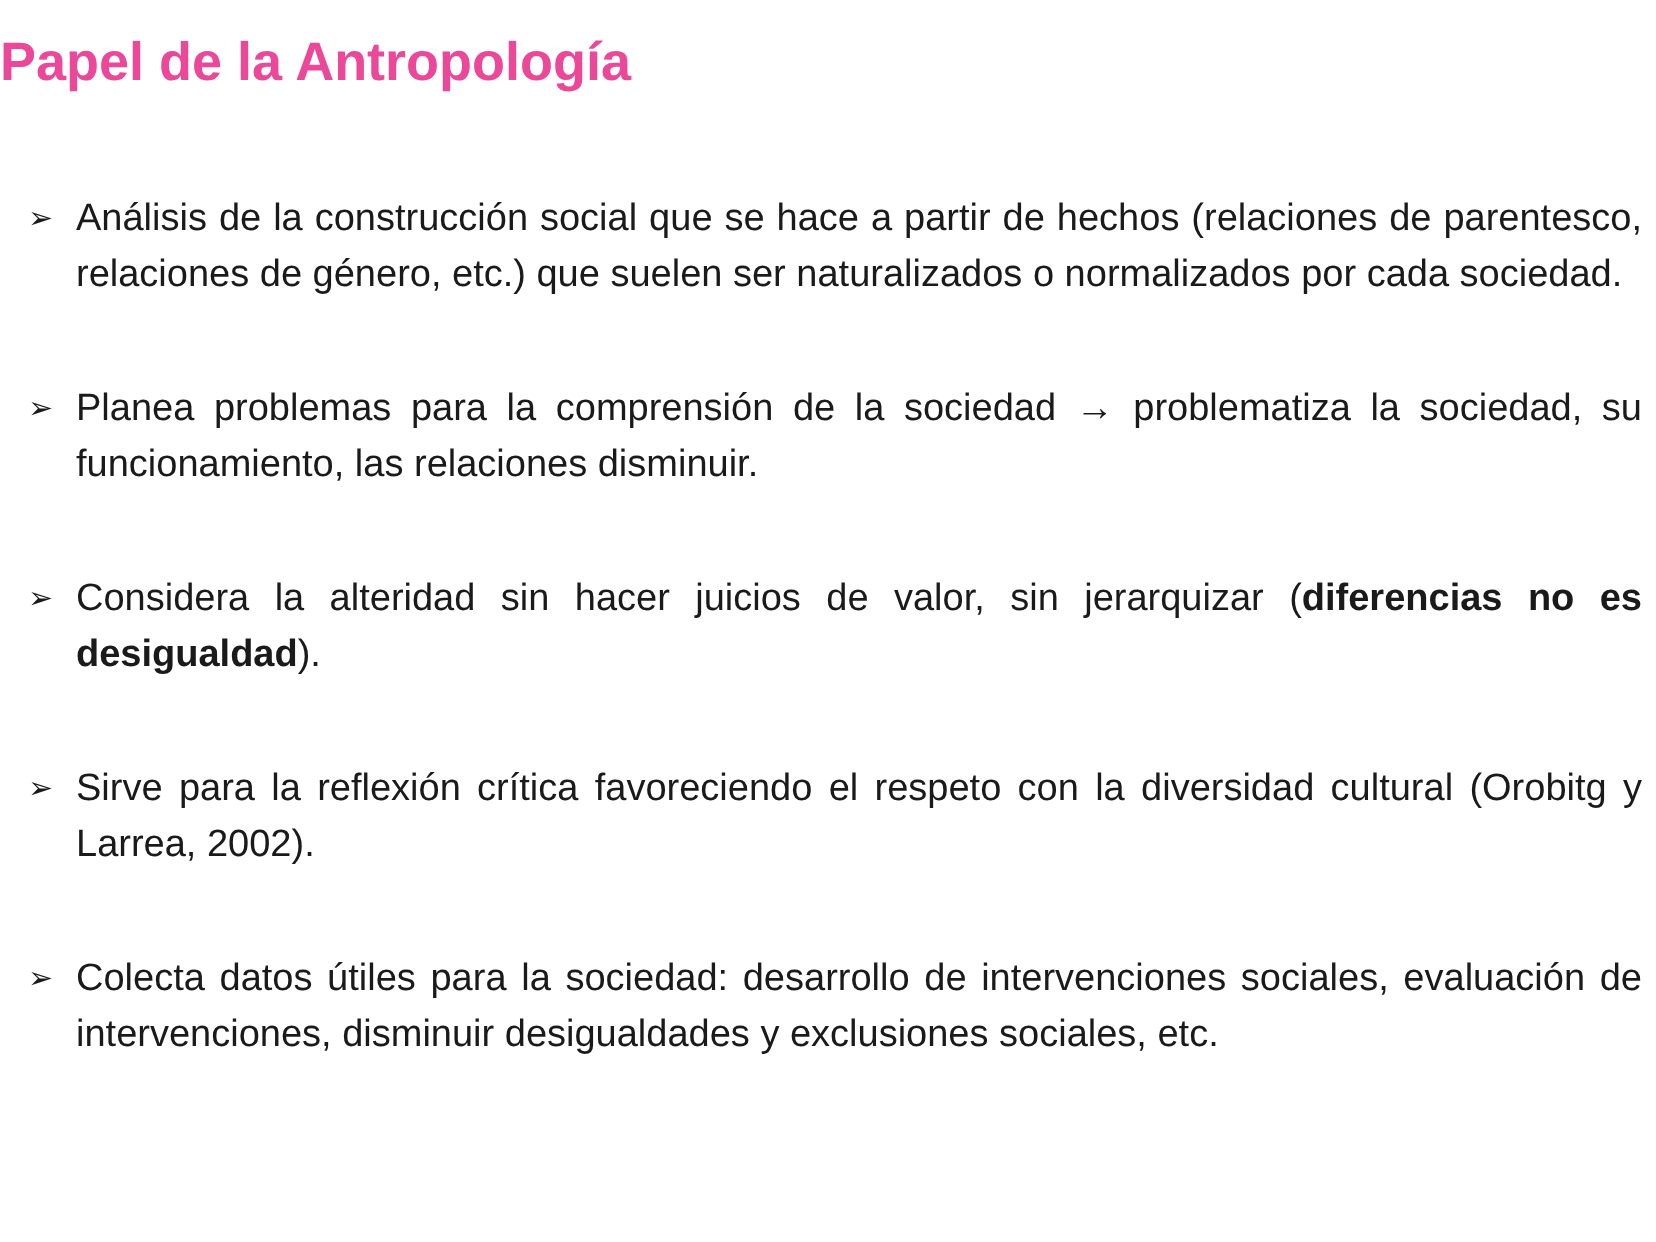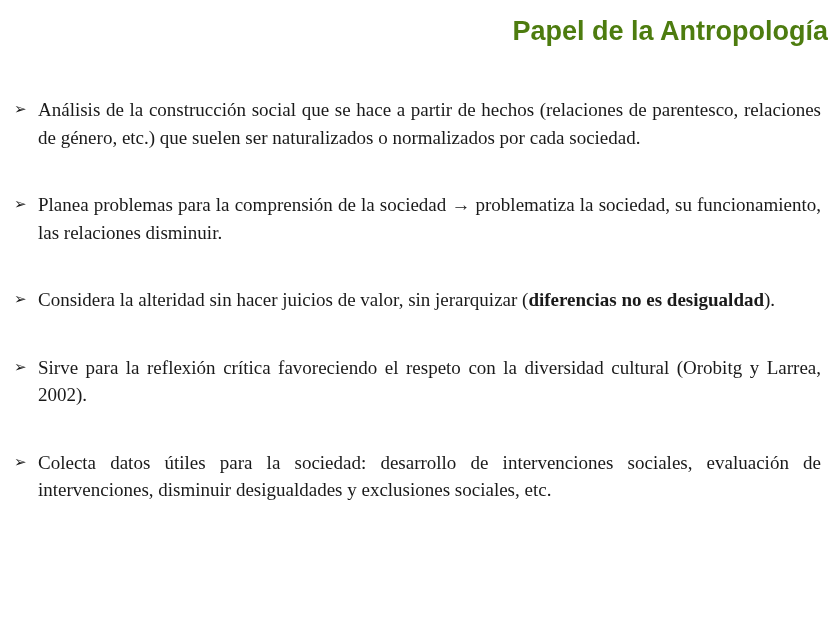--- a/index.html
+++ b/index.html
@@ -12,25 +12,25 @@
     width: 828px;
     height: 621px;
     background: #ffffff;
     overflow: hidden;
     font-family: "Liberation Sans", "DejaVu Sans", sans-serif;
     color: #1a1a1a;
     box-sizing: border-box;
   }
   .slide-title {
     margin: 14px 0 0 0;
-    text-align: right;
+    text-align: left;
     font-size: 27px;
     line-height: 34px;
     font-weight: 700;
-    color: #4d7c0f;
+    color: #ec4899;
   }
   .bullet-list {
     list-style: none;
     margin: 48px 0 0 0;
     padding: 0 7px 0 14px;
   }
   .bullet-item {
     display: flex;
     align-items: flex-start;
     margin: 0 0 40px 0;
@@ -41,21 +41,20 @@
     flex: 0 0 24px;
     font-family: "DejaVu Sans", sans-serif;
     font-size: 15px;
     line-height: 27.5px;
     color: #1a1a1a;
   }
   .bullet-text {
     flex: 1 1 auto;
     text-align: justify;
     text-justify: inter-word;
-    font-family: Liberation Serif, serif;
   }
   .bullet-text span.bold {
     font-weight: 700;
   }
 </style>
 </head>
 <body>
 
 <div class="slide">
 

